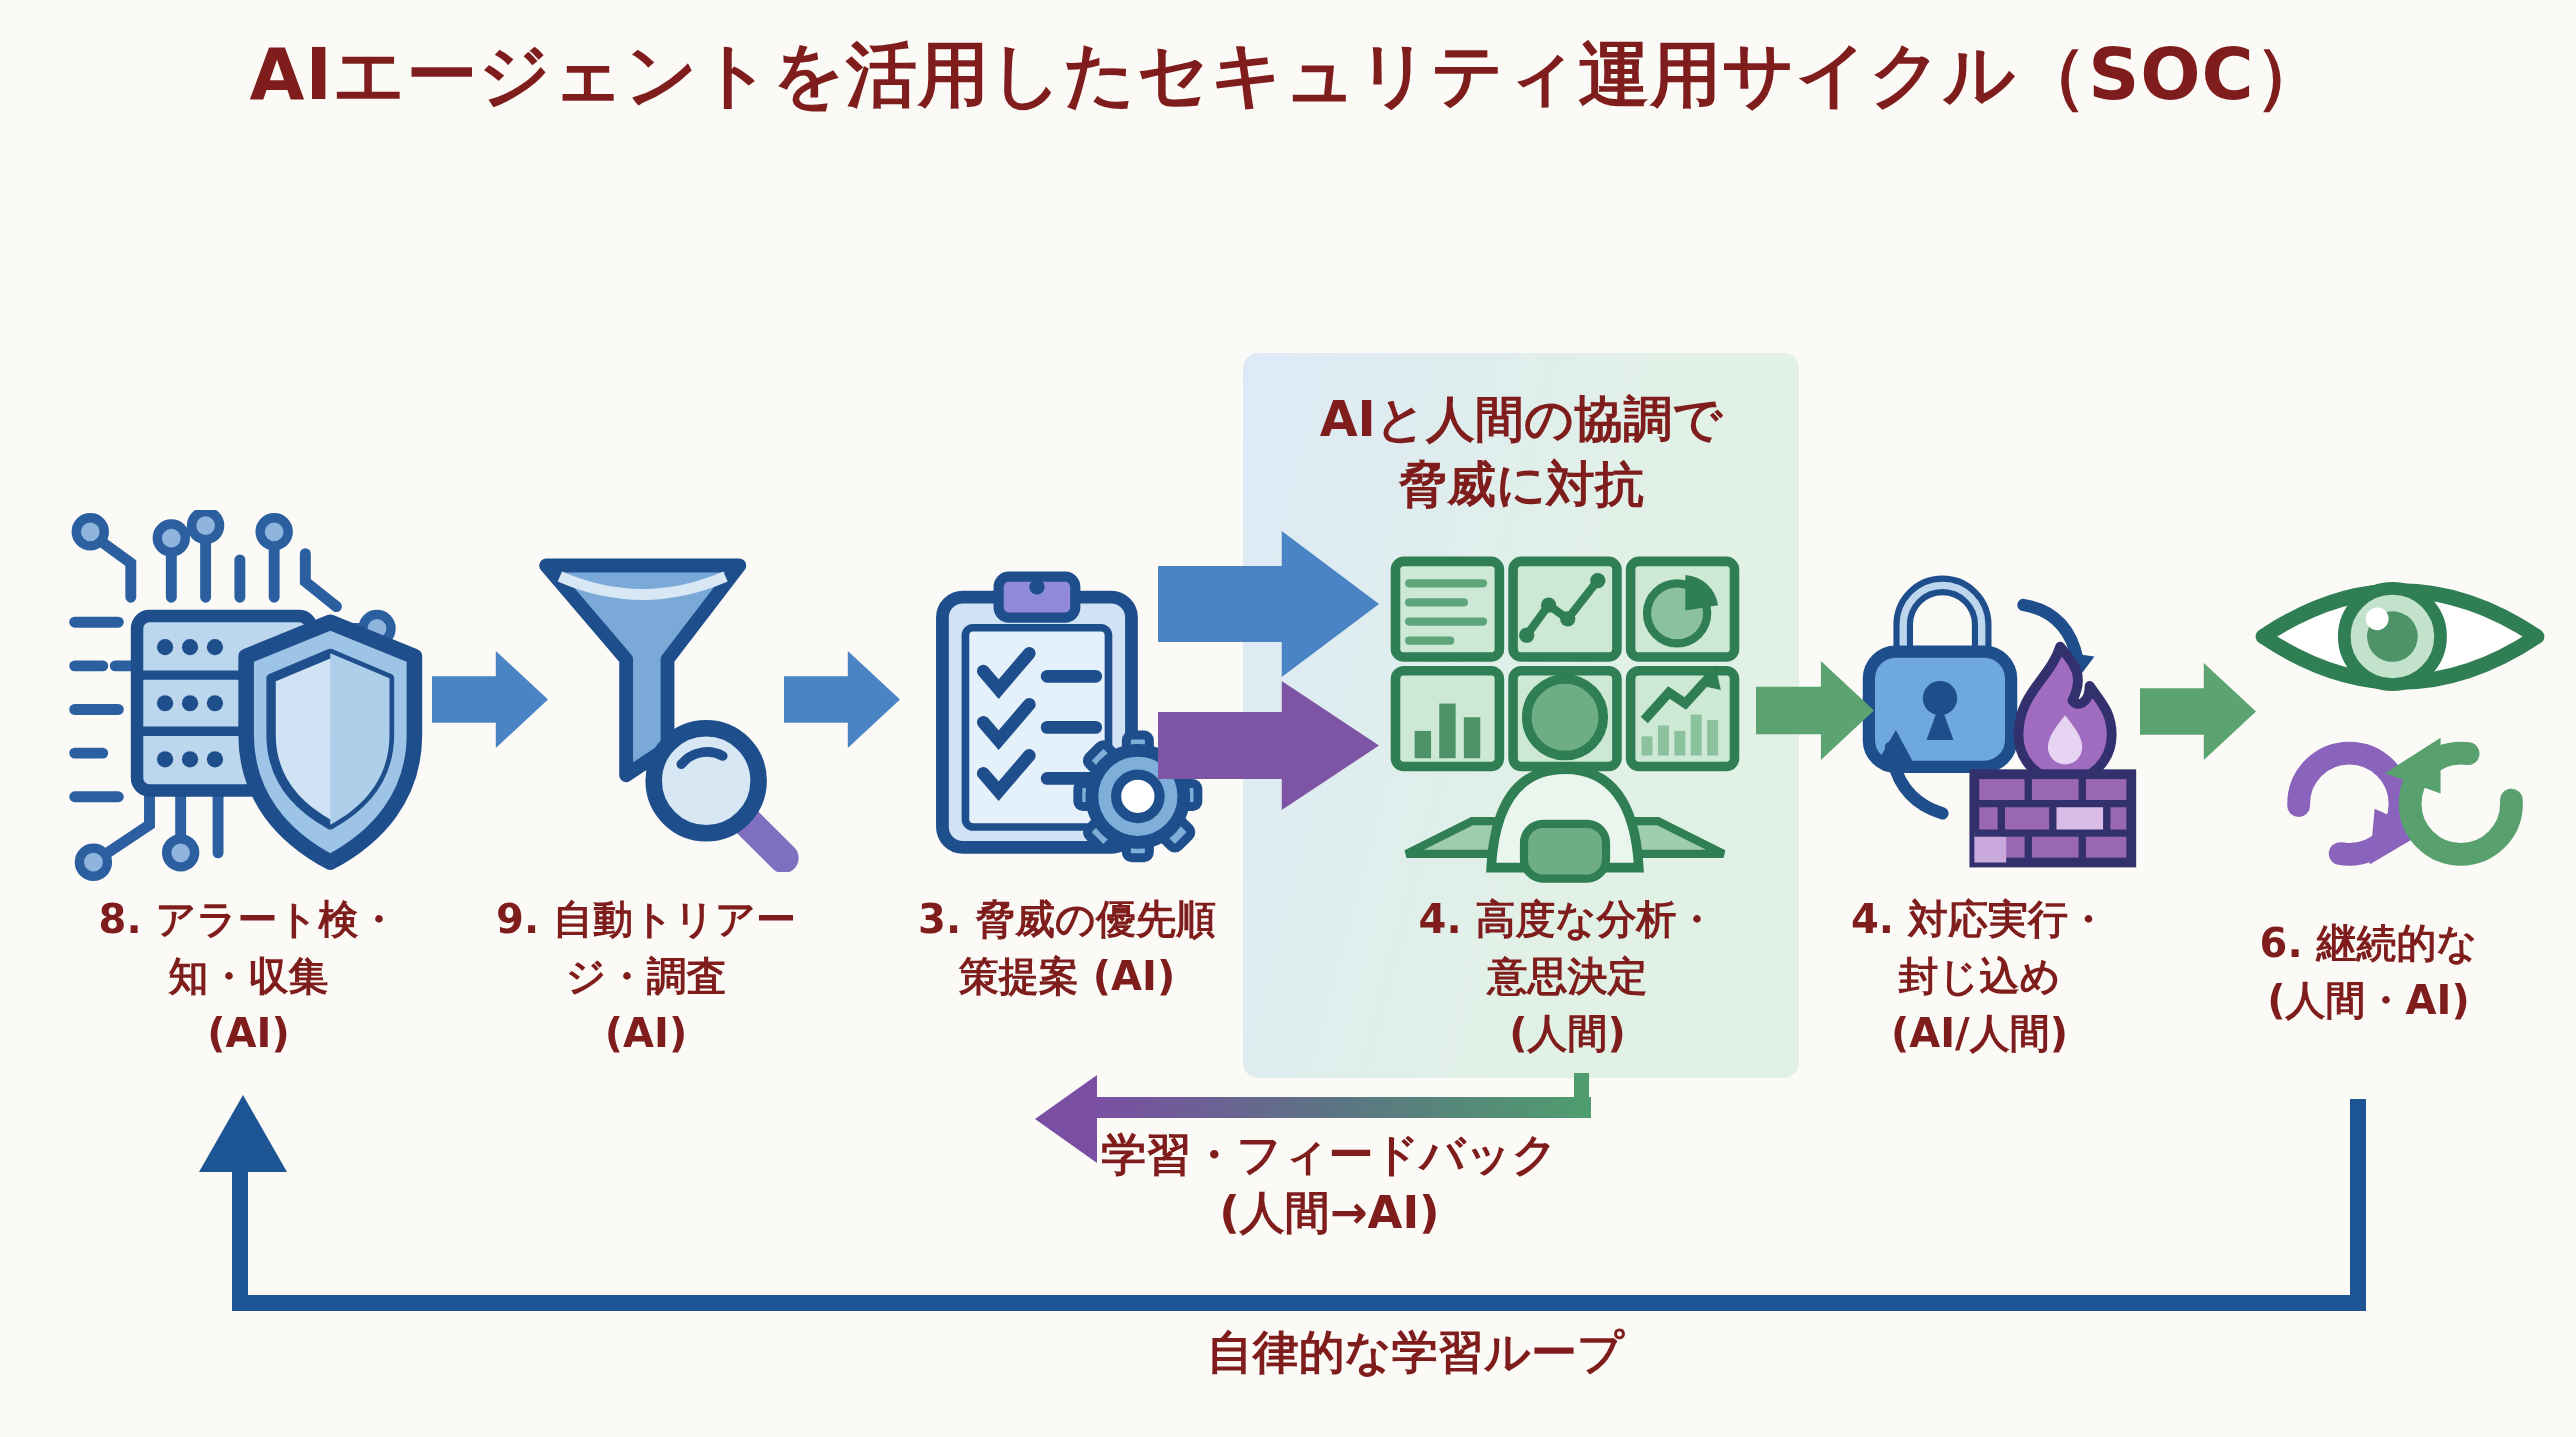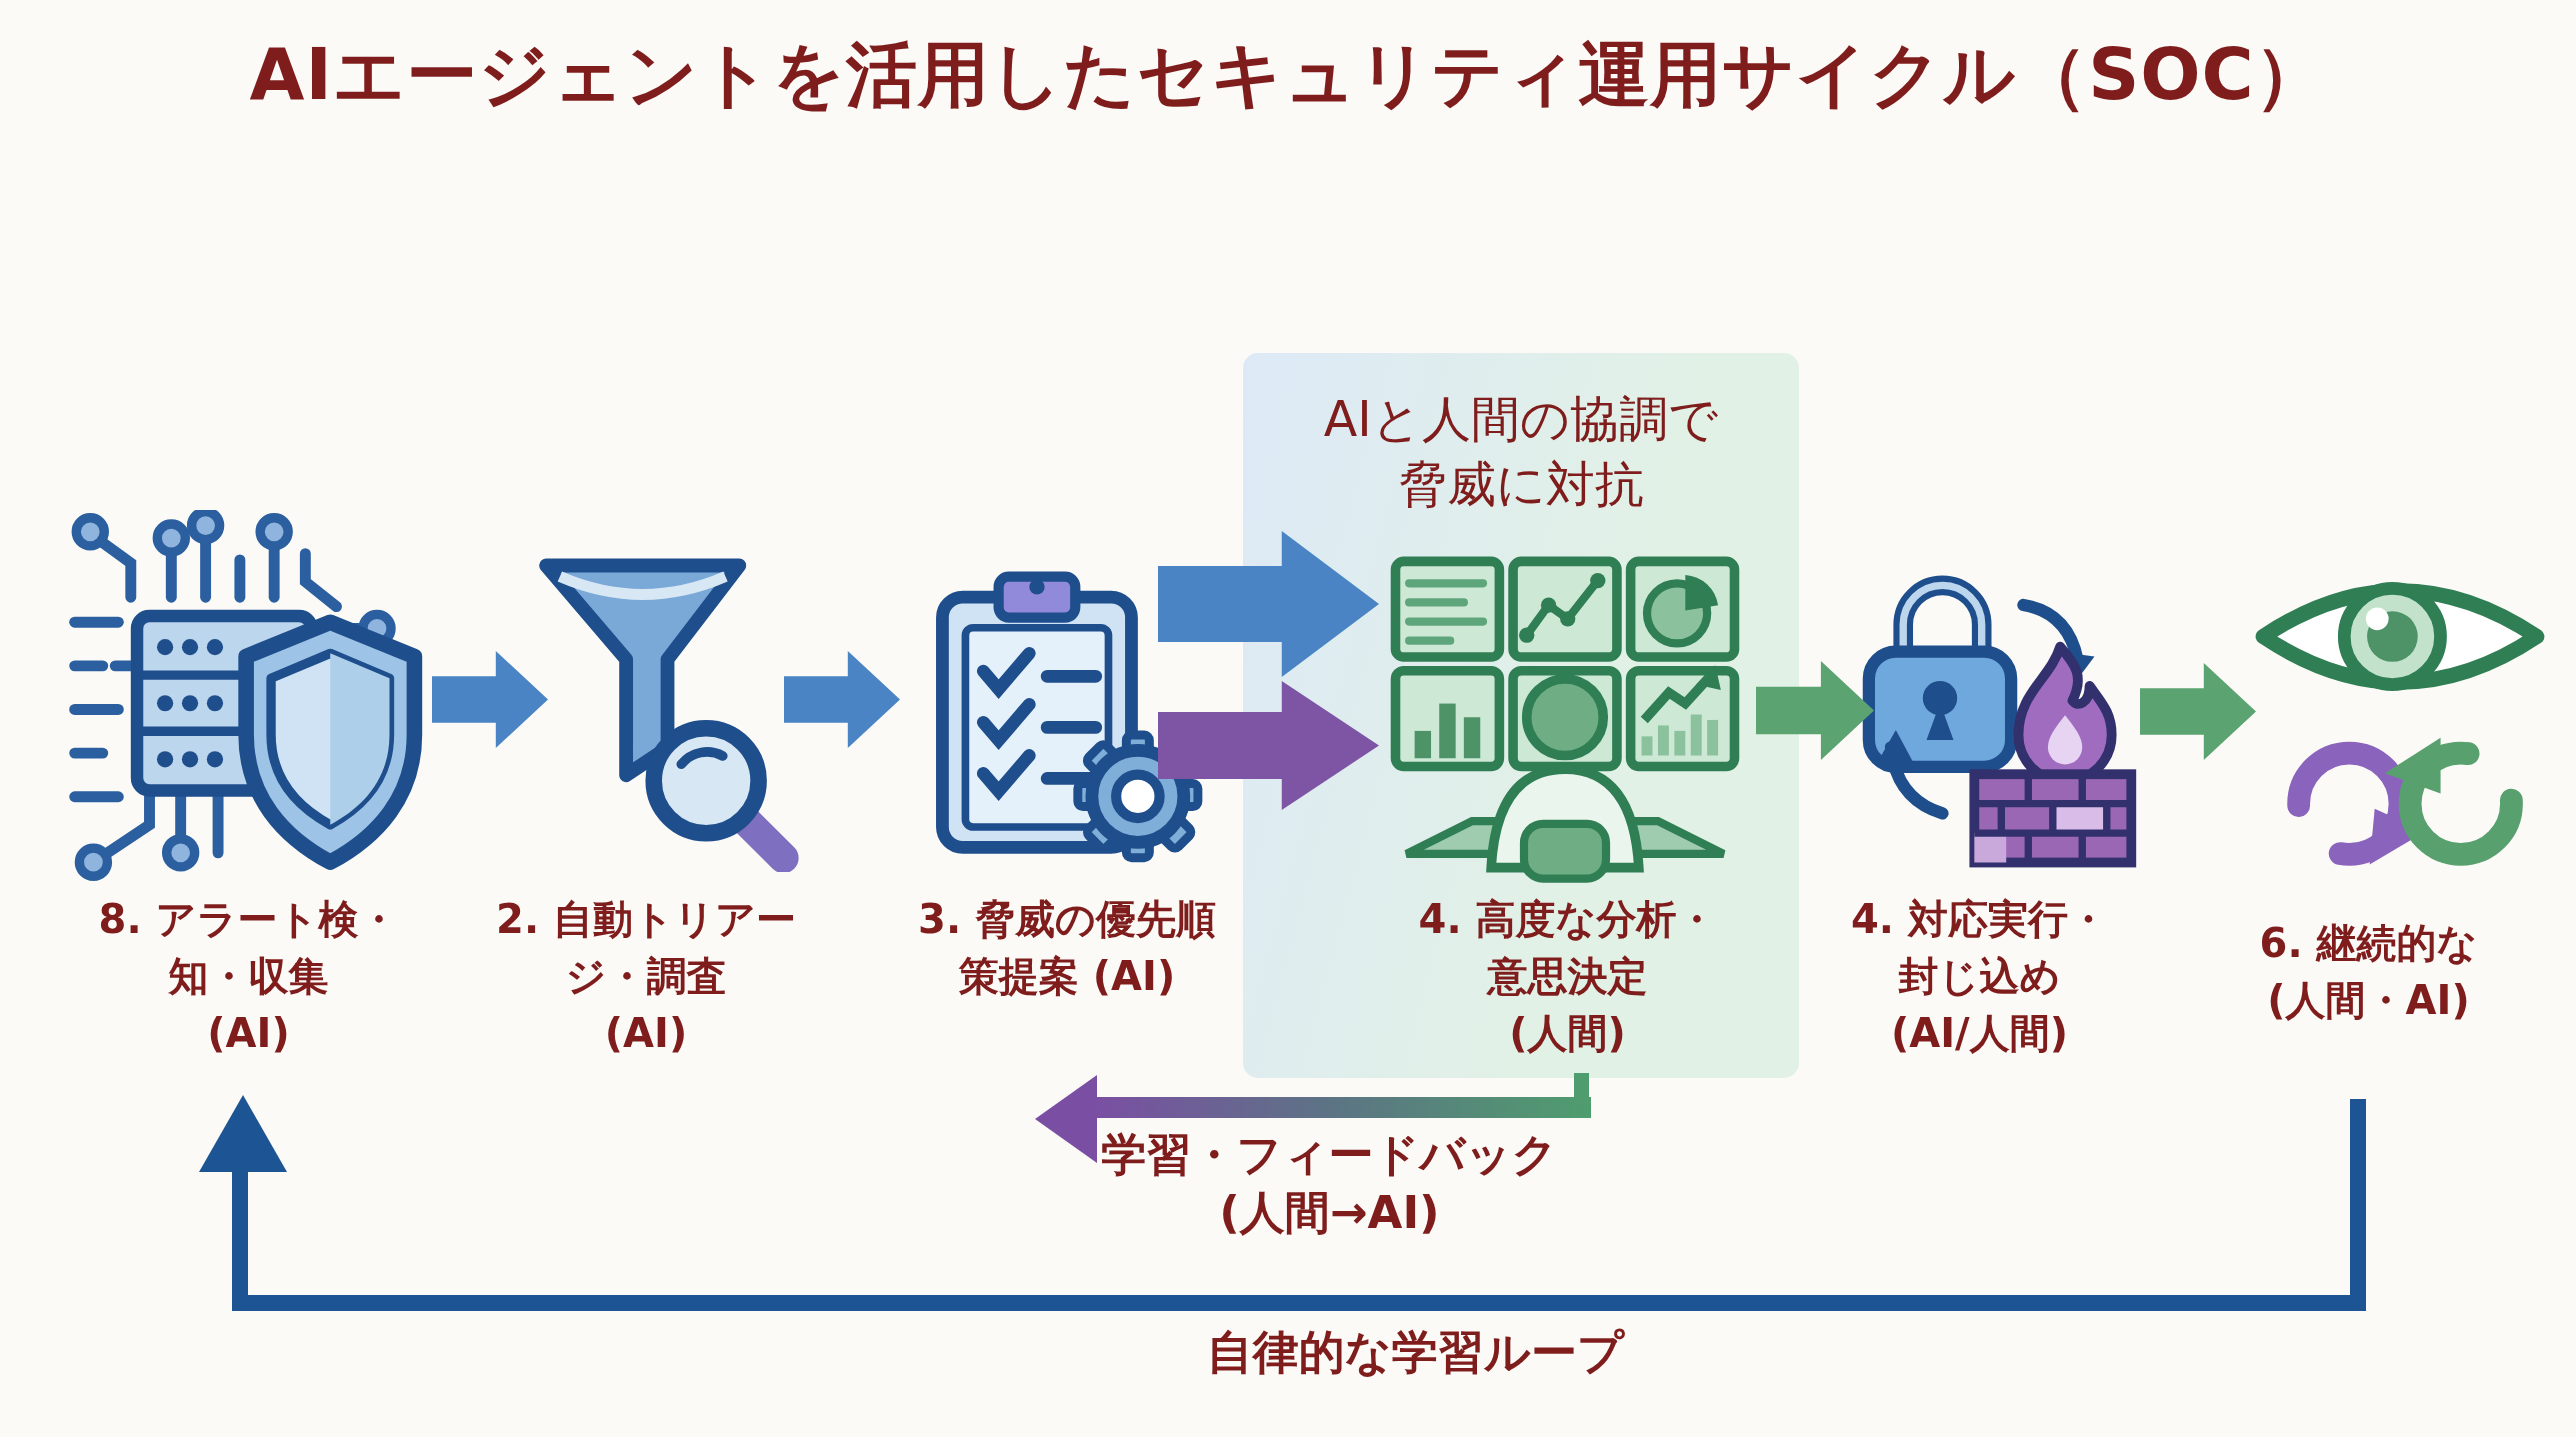--- a/index.html
+++ b/index.html
@@ -14,21 +14,21 @@
     position:absolute;top:28px;left:0;width:100%;text-align:center;
     font-size:71px;font-weight:bold;letter-spacing:0.9px;
   }
   .hl-box{
     position:absolute;left:1243px;top:353px;width:556px;height:725px;
     border-radius:15px;
     background:linear-gradient(105deg,var(--highlight-left,#dde9f6) 0%,var(--highlight-right,#e2f1e6) 62%);
   }
   .hl-title{
     position:absolute;left:1243px;top:388px;width:556px;text-align:center;
-    font-size:49px;font-weight:normal;line-height:1.32;
+    font-size:49px;font-weight:bold;line-height:1.32;
   }
   .lbl{
     position:absolute;top:891px;text-align:center;
     font-size:40px;font-weight:bold;line-height:1.42;
   }
   .flow-arrow{position:absolute;clip-path:polygon(0 26%,55% 26%,55% 0,100% 50%,55% 100%,55% 74%,0 74%);}
   .flow-arrow.blue{background:var(--flow-blue,#4a84c4);}
   .flow-arrow.purple{background:var(--flow-purple,#7d55a4);}
   .flow-arrow.green{background:var(--flow-green,#5ba471);}
   .big{clip-path:polygon(0 24%,56% 24%,56% 0,100% 50%,56% 100%,56% 76%,0 76%);}
@@ -254,21 +254,21 @@
   <div class="flow-arrow purple big" style="left:1158px;top:681px;width:221px;height:129px;"></div>
   <div class="flow-arrow green" style="left:1756px;top:661px;width:118px;height:99px;"></div>
   <div class="flow-arrow green" style="left:2140px;top:663px;width:116px;height:97px;"></div>
 
   <div class="lbl" style="left:33px;width:431px;">
     <div>8. アラート検・</div>
     <div>知・収集</div>
     <div>(AI)</div>
   </div>
   <div class="lbl" style="left:440px;width:412px;">
-    <div>2. 自動トリアー</div>
+    <div>9. 自動トリアー</div>
     <div>ジ・調査</div>
     <div>(AI)</div>
   </div>
   <div class="lbl" style="left:847px;width:440px;">
     <div>3. 脅威の優先順</div>
     <div>策提案 (AI)</div>
   </div>
   <div class="lbl" style="left:1343px;width:449px;">
     <div>4. 高度な分析・</div>
     <div>意思決定</div>

